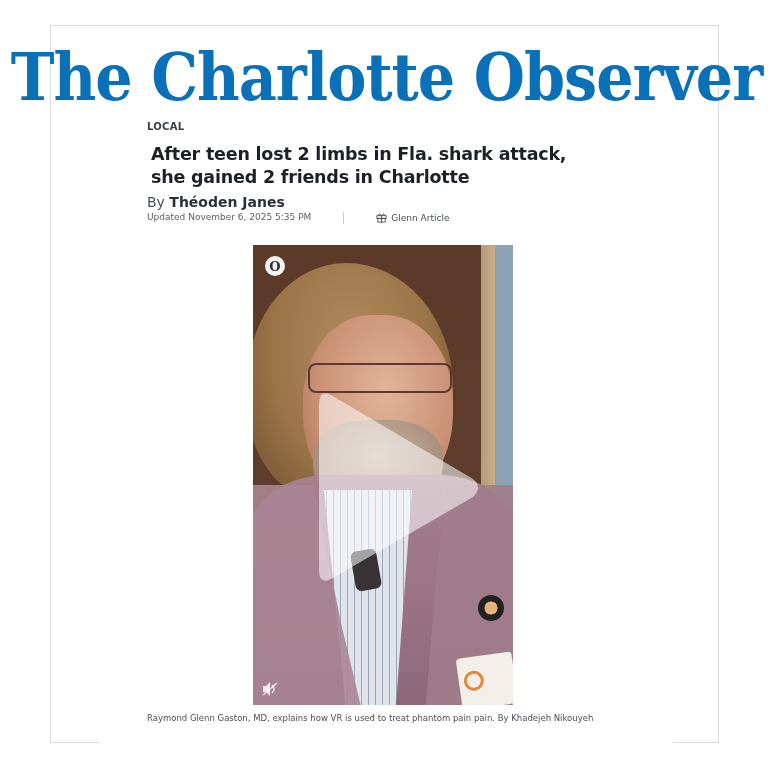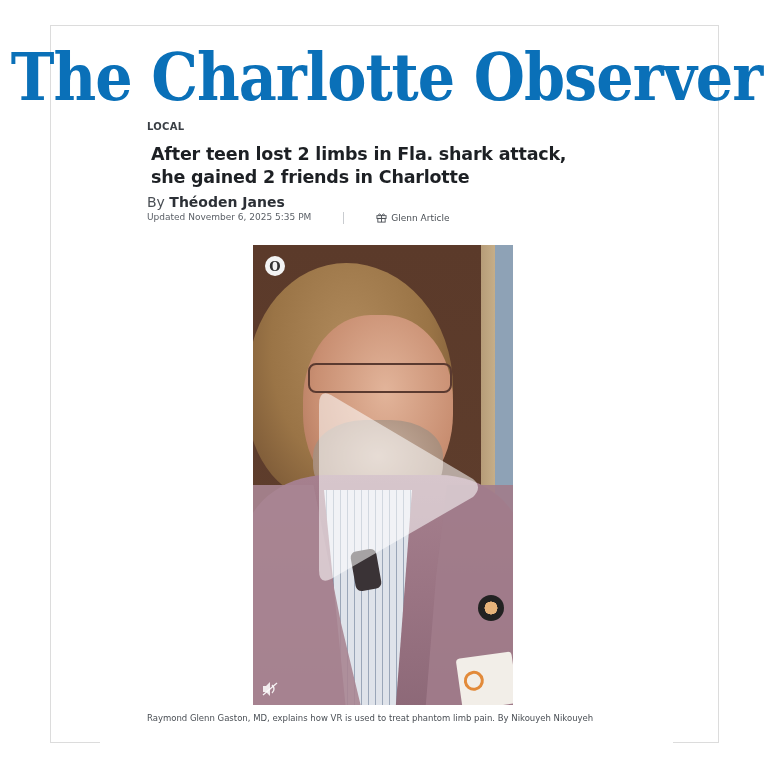--- a/index.html
+++ b/index.html
@@ -94,13 +94,13 @@
     <path d="M18 10 Q6 4 6 20 L6 185 Q6 200 18 194 L160 112 Q170 102 160 94 Z" fill="rgba(255,255,255,0.55)"></path>
   </svg>
 
   <svg class="mute" viewBox="0 0 18 16">
     <path d="M2 5 H5 L9 1 V15 L5 11 H2 Z" fill="rgba(255,255,255,0.85)"></path>
     <path d="M11 4 Q15 8 11 12" fill="none" stroke="rgba(255,255,255,0.85)" stroke-width="1.3"></path>
     <line x1="2" y1="14" x2="16" y2="2" stroke="rgba(255,255,255,0.9)" stroke-width="1.3"></line>
   </svg>
 </div>
 
-<div class="caption">Raymond Glenn Gaston, MD, explains how VR is used to treat phantom limb pain. By Nikouyeh Nikouyeh</div>
+<div class="caption">Raymond Glenn Gaston, MD, explains how VR is used to treat phantom pain pain. By Khadejeh Nikouyeh</div>
 
 </body></html>

